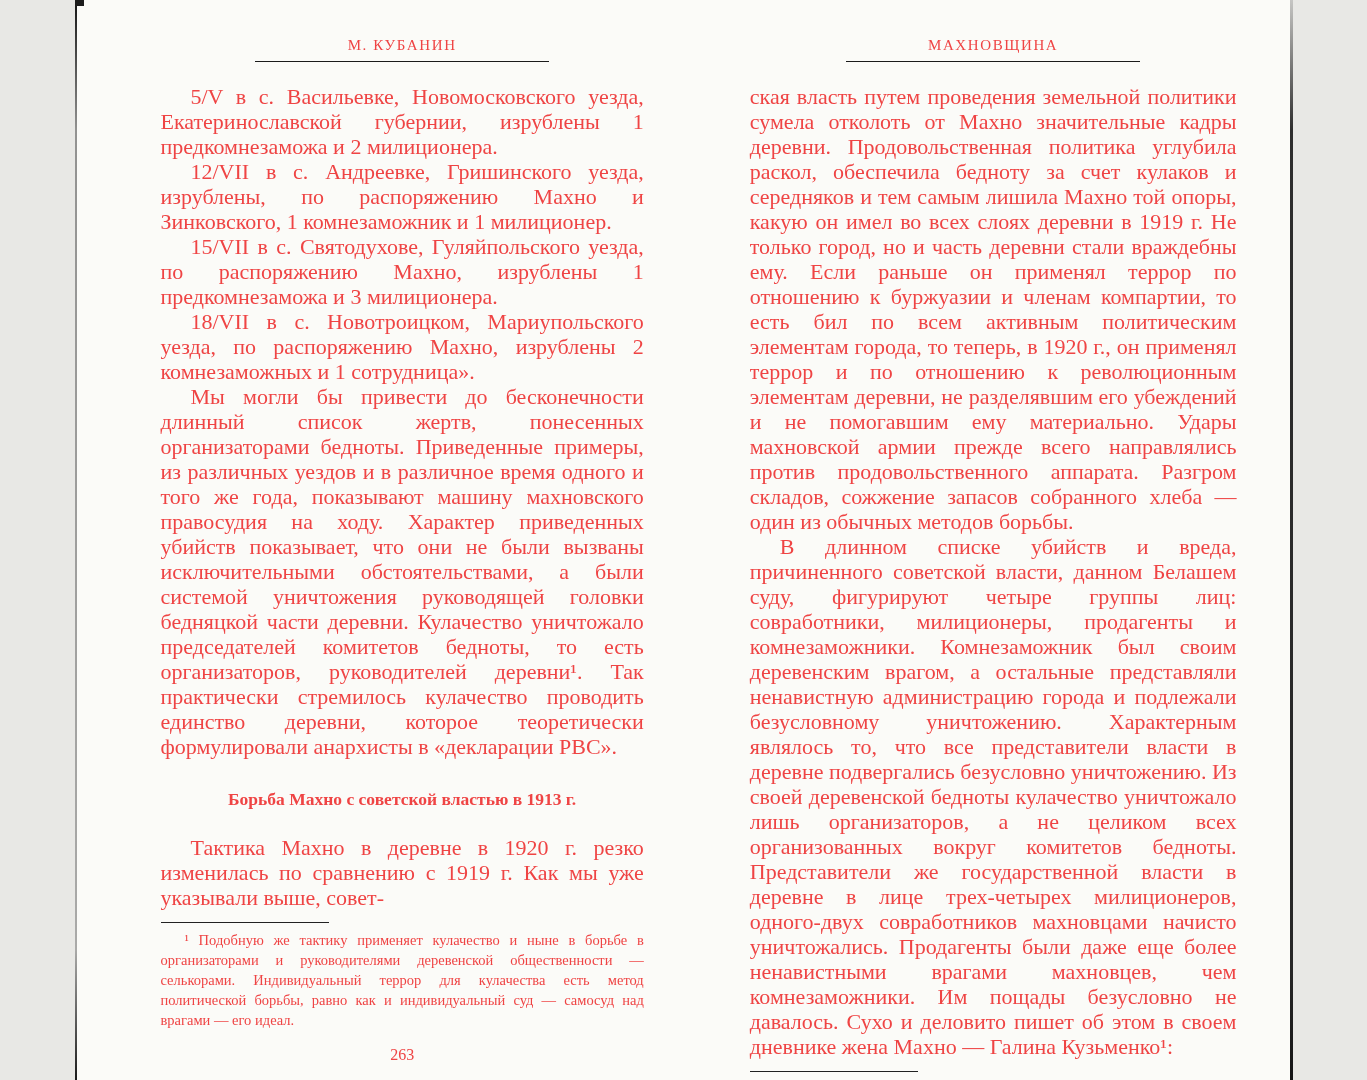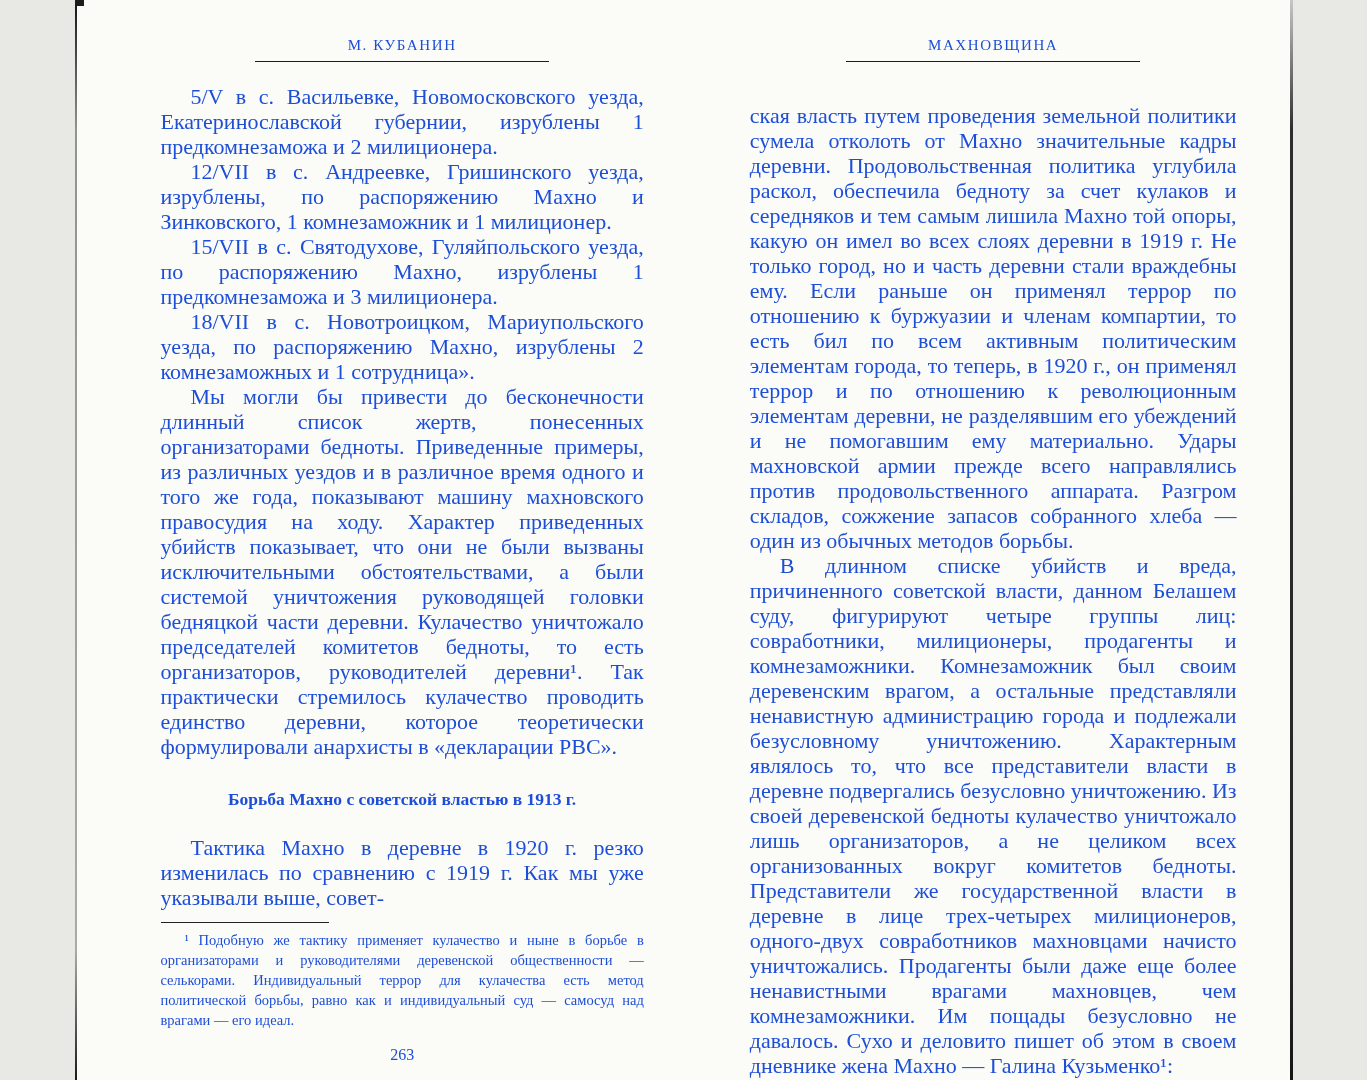--- a/index.html
+++ b/index.html
@@ -9,21 +9,21 @@
   }
   .book {
     position: relative;
     width: 1218px;
     height: 1080px;
     margin: 0 auto;
     background: #fbfbf8;
     overflow: hidden;
     display: flex;
     font-family: "Liberation Serif", "DejaVu Serif", serif;
-    color: #1d4ed8;
+    color: #ef4444;
     box-sizing: border-box;
   }
   .edge {
     position: absolute;
     top: 0;
     bottom: 0;
     z-index: 2;
   }
   .edge.left-edge {
     left: 0;
@@ -76,21 +76,20 @@
   }
   .para {
     margin: 0;
     text-indent: 30px;
     text-align: justify;
     font-size: 22px;
     line-height: 25px;
   }
   .para.flush {
     text-indent: 0;
-    margin-top: 19px;
   }
   .section-heading {
     margin: 28px 0 24px;
     text-align: center;
     font-size: 17.5px;
     font-weight: bold;
     line-height: 24px;
   }
   .footnote-block {
     margin-top: auto;

